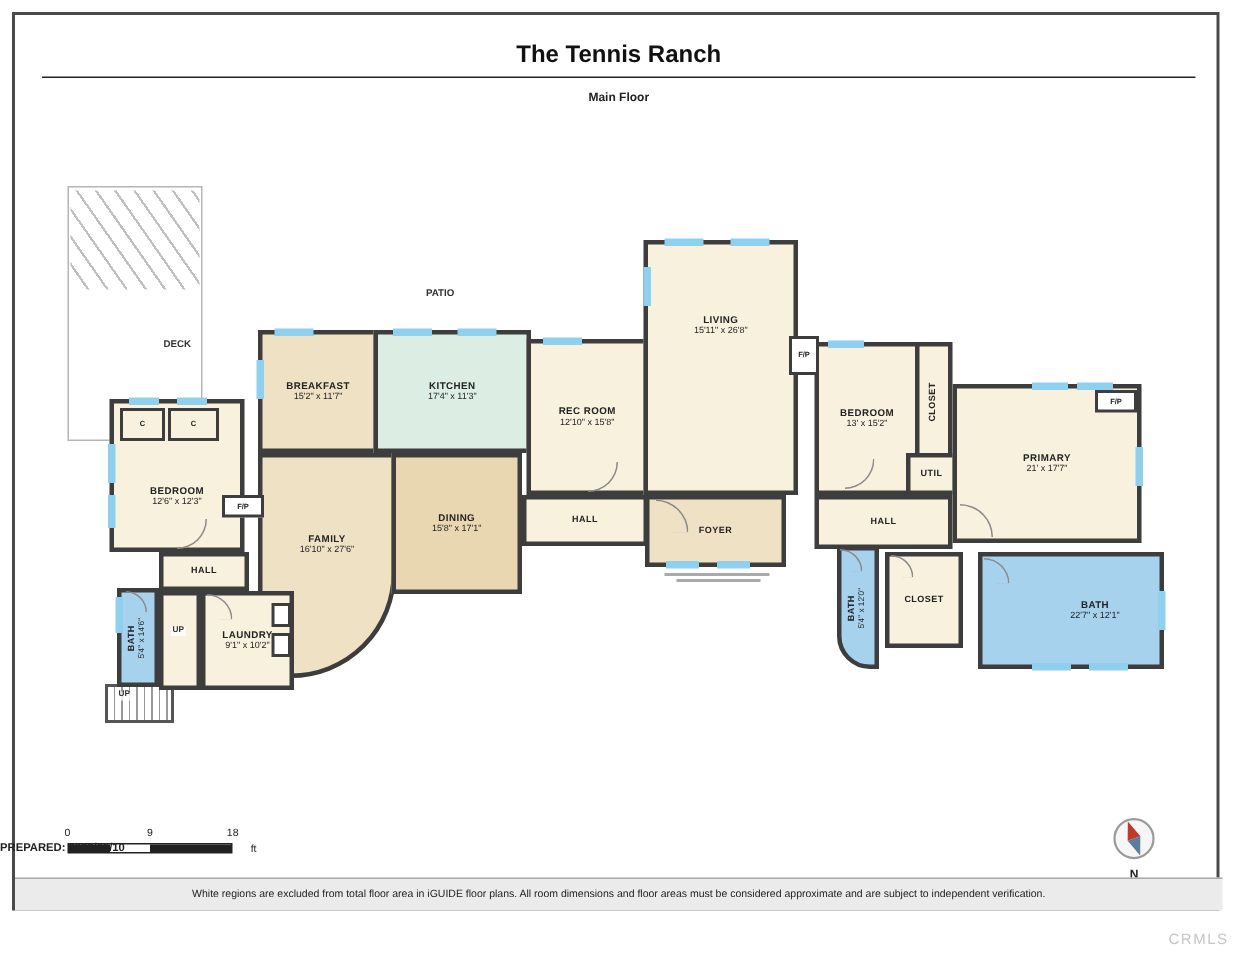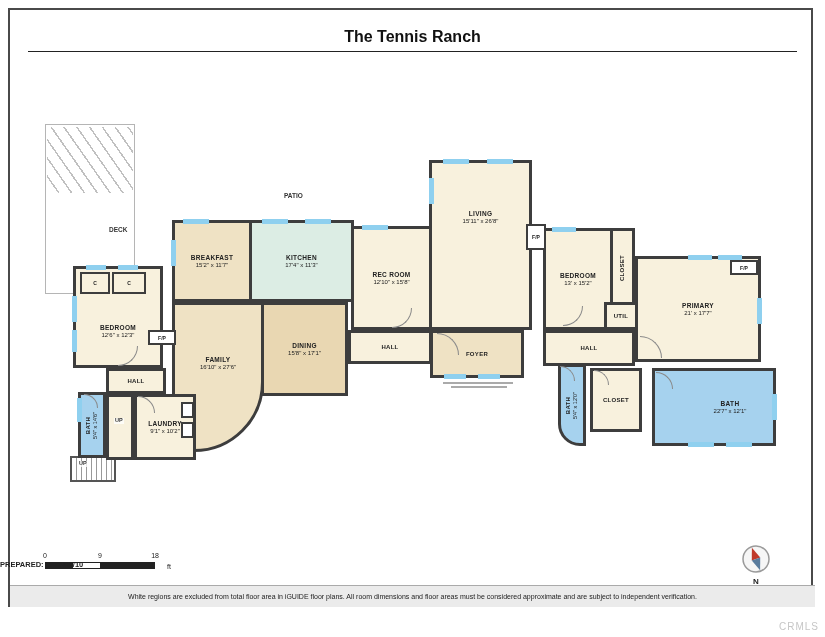--- a/index.html
+++ b/index.html
@@ -39,20 +39,21 @@
   .watermark{position:absolute;right:6px;top:621px;font-size:10px;font-weight:normal;letter-spacing:1px;color:#c6c6c6;}
 </style>
 </head>
 <body>
 
 <div class="page">
   <div class="frame"></div>
 
   <div class="title">The Tennis Ranch</div>
   <div class="hrule"></div>
+  <div class="subtitle">Main Floor</div>
 
   <div id="plan">
     <div class="deck-outline"></div>
     <div class="deck-steps"></div>
     <div class="stairs"></div>
   <div class="pl room" style="left: 172px; top: 220px; width: 80px; height: 82px; background: rgb(239, 226, 196); border: 3px solid rgb(61, 61, 61);">
         <div class="rlabel" style="transform: translate(0px, 0px) rotate(0deg);">
           <div class="rname">BREAKFAST</div>
           <div class="rdims">15'2" x 11'7"</div>
         </div>

